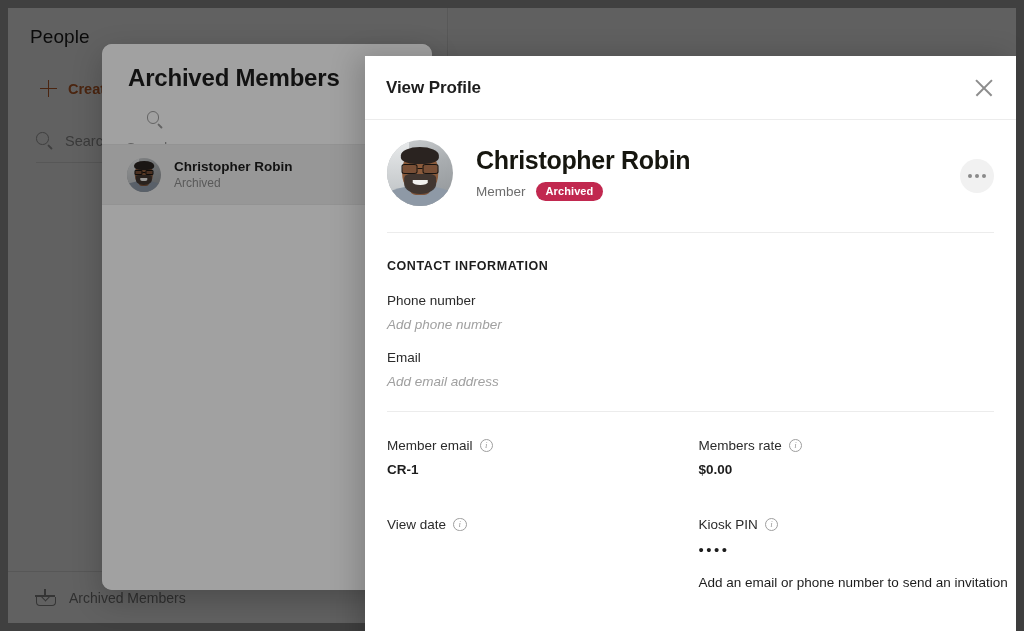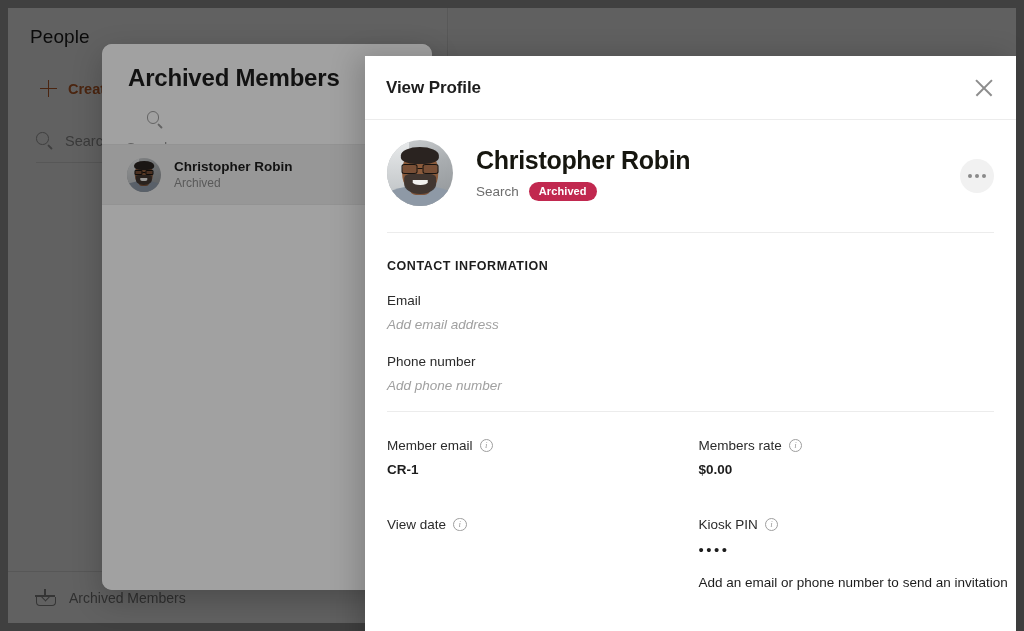--- a/index.html
+++ b/index.html
@@ -614,42 +614,42 @@
           <span class="mouth"></span>
           <span class="glasses">
               <span class="lens l"></span>
               <span class="lens r"></span>
               <span class="bridge"></span>
             </span>
         </span>
         <div class="profile-meta">
           <div class="profile-name">Christopher Robin</div>
           <div class="profile-sub">
-            <span class="profile-role">Search</span>
+            <span class="profile-role">Member</span>
             <span class="badge">Archived</span>
           </div>
         </div>
         <div class="more-btn">
           <i></i>
             <i></i>
             <i></i>
         </div>
       </div>
 
       <div class="section">
         <div class="section-title">CONTACT INFORMATION</div>
 
+        <div class="field" style="margin-bottom:18px">
+          <div class="field-label">Phone number</div>
+          <div class="field-placeholder">Add phone number</div>
+        </div>
+
         <div class="field">
           <div class="field-label">Email</div>
           <div class="field-placeholder">Add email address</div>
-        </div>
-
-        <div class="field" style="margin-bottom:18px">
-          <div class="field-label">Phone number</div>
-          <div class="field-placeholder">Add phone number</div>
         </div>
 
         <div class="divider"></div>
       </div>
 
       <div class="section">
 
         <div class="two-col">
           <div class="col">
             <div class="field-label">

